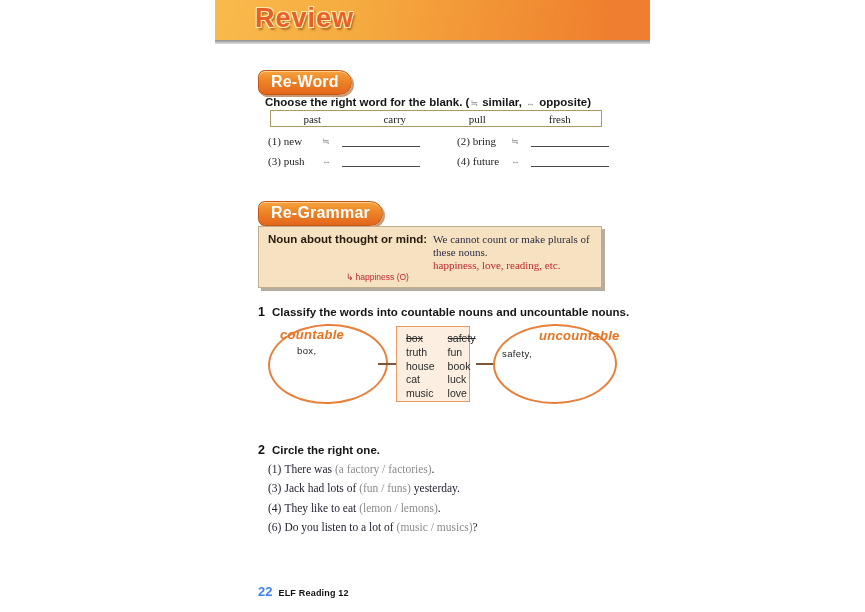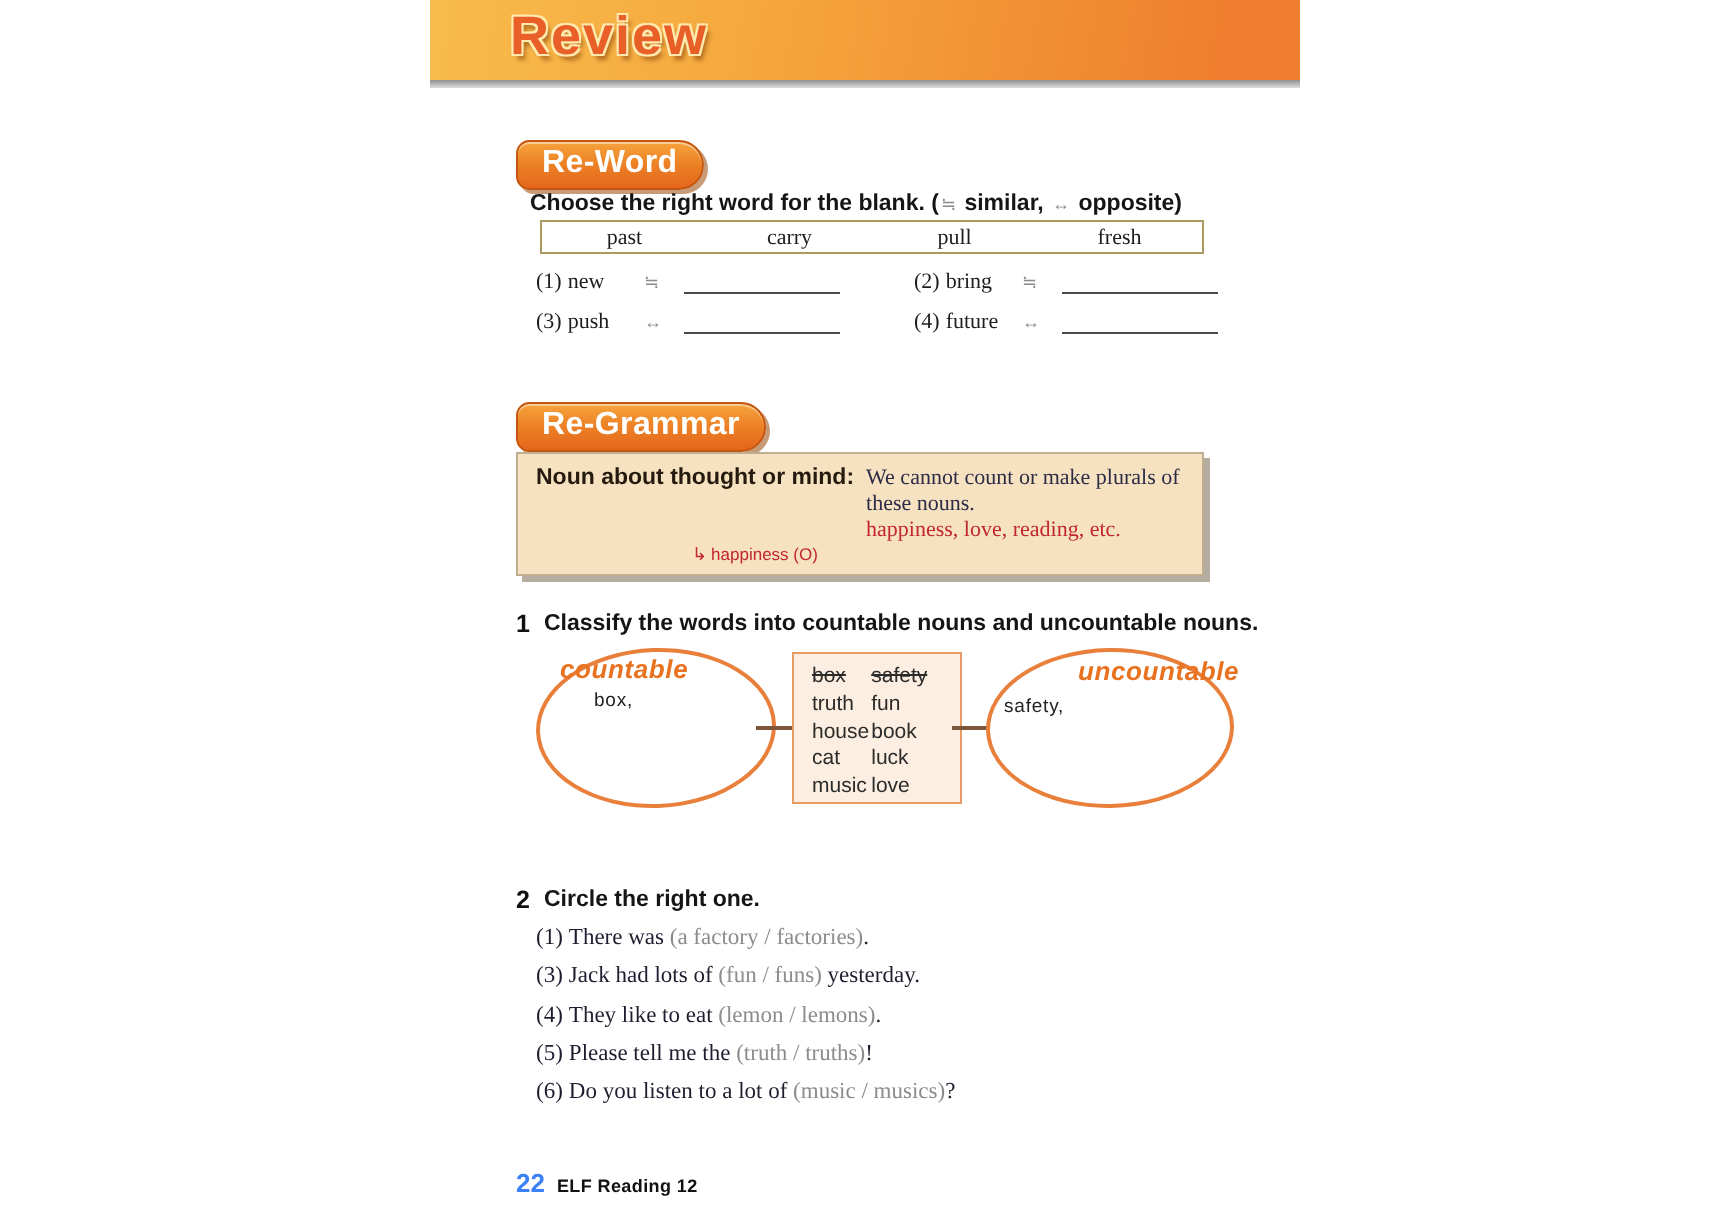--- a/index.html
+++ b/index.html
@@ -69,23 +69,23 @@
   .ell-right { left:225px; top:2px; width:124px; height:80px; transform:rotate(-1deg); }
   .script { position:absolute; font-style:italic; font-weight:700; font-size:13px;
               color:#e8721f; letter-spacing:.3px; }
   .script-countable { left:12px; top:5px; }
   .script-uncountable { left:271px; top:6px; }
   .written { position:absolute; font-size:9.5px; letter-spacing:.4px; color:#222; }
   .written-left { left:29px; top:23px; }
   .written-right { left:234px; top:26px; }
   .conn { position:absolute; top:41px; height:2px; background:#7d5639; }
   .conn-left { left:110px; width:19px; } .conn-right { left:208px; width:18px; }
-  .wbox { position:absolute; left:128px; top:4px; width:85px; height:76px;
+  .wbox { position:absolute; left:128px; top:4px; width:74px; height:76px;
               background:#fcefe1; border:1px solid #e59b63; display:flex;
-              padding:5px 0 0 9px; gap:1px; }
+              padding:5px 0 0 9px; gap:13px; }
   .wcol { display:flex; flex-direction:column; }
   .wcol span { font-size:10.5px; line-height:13.8px; color:#2b2b2b; }
   .xout { text-decoration:line-through; }
 
   
   .act2-items { position:absolute; top:460px; left:53px; }
   .q { font-family:"Liberation Serif", serif; font-size:11.5px; line-height:19.3px; color:#1e1e30; }
   .qnum { margin-right:3px; }
   .qopt { color:#8c8c8c; }
 
@@ -184,21 +184,20 @@
 
   <div class="act-head act2-head">
     <span class="act-num">2</span>
     <span class="act-title">Circle the right one.</span>
   </div>
 
   <div class="act2-items">
     <div class="q"><span class="qnum">(1)</span><span>There was </span><span class="qopt">(a factory / factories)</span><span>.</span></div>
     <div class="q"><span class="qnum">(3)</span><span>Jack had lots of </span><span class="qopt">(fun / funs)</span><span> yesterday.</span></div>
     <div class="q"><span class="qnum">(4)</span><span>They like to eat </span><span class="qopt">(lemon / lemons)</span><span>.</span></div>
-    <div class="q"><span class="qnum">(5)</span><span>Please tell me the </span><span class="qopt">(truth / truths)</span><span>!</span></div>
     <div class="q"><span class="qnum">(6)</span><span>Do you listen to a lot of </span><span class="qopt">(music / musics)</span><span>?</span></div>
   </div>
 
   <div class="footer">
     <span class="fpage">22</span>
     <span class="fbook">ELF Reading 12</span>
   </div>
 
 </div>
 

